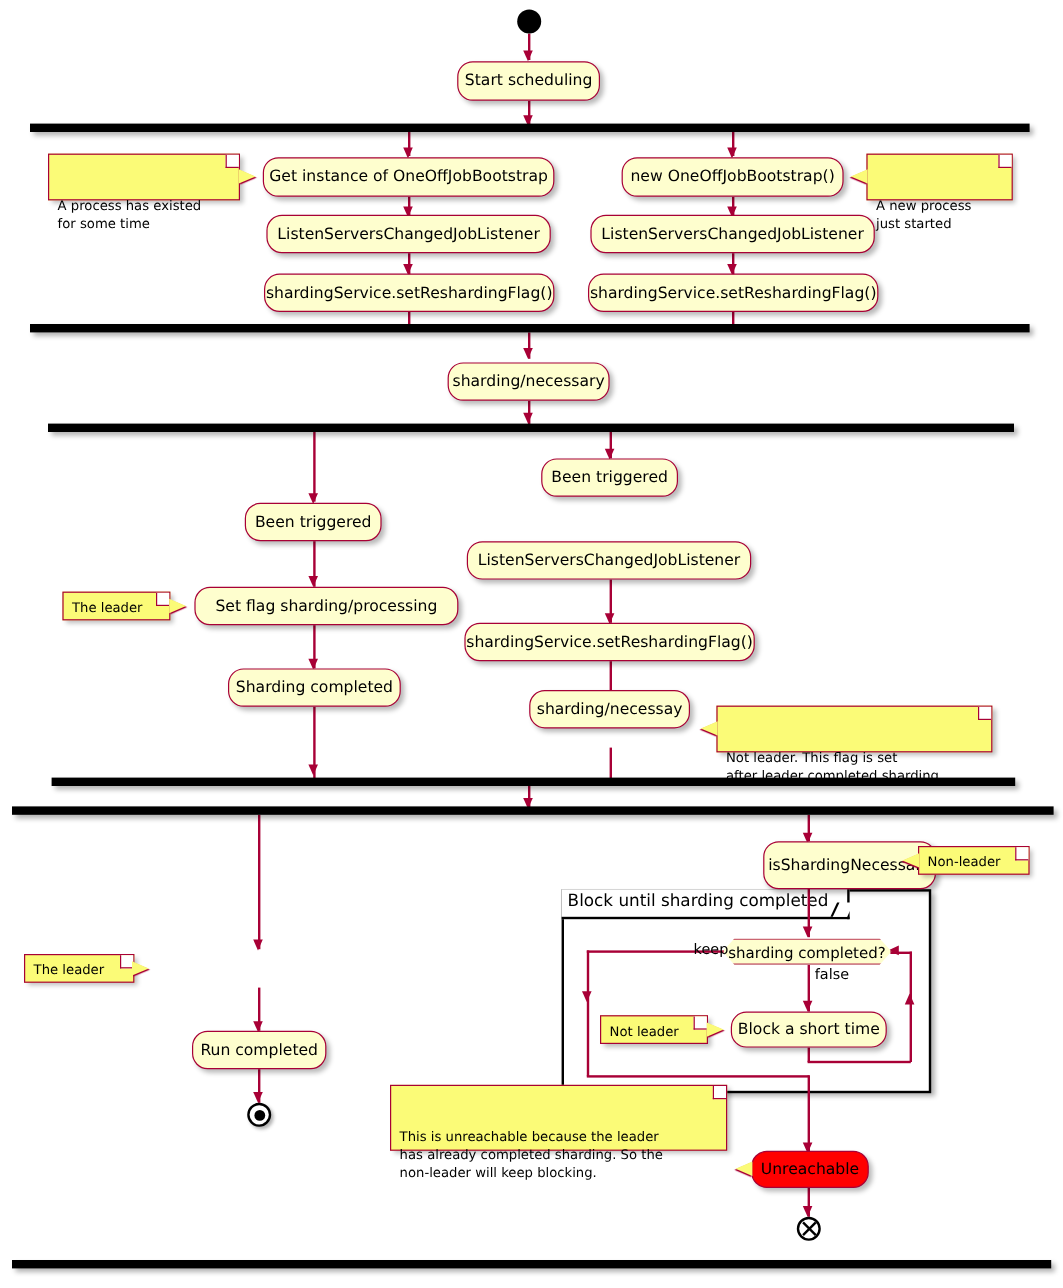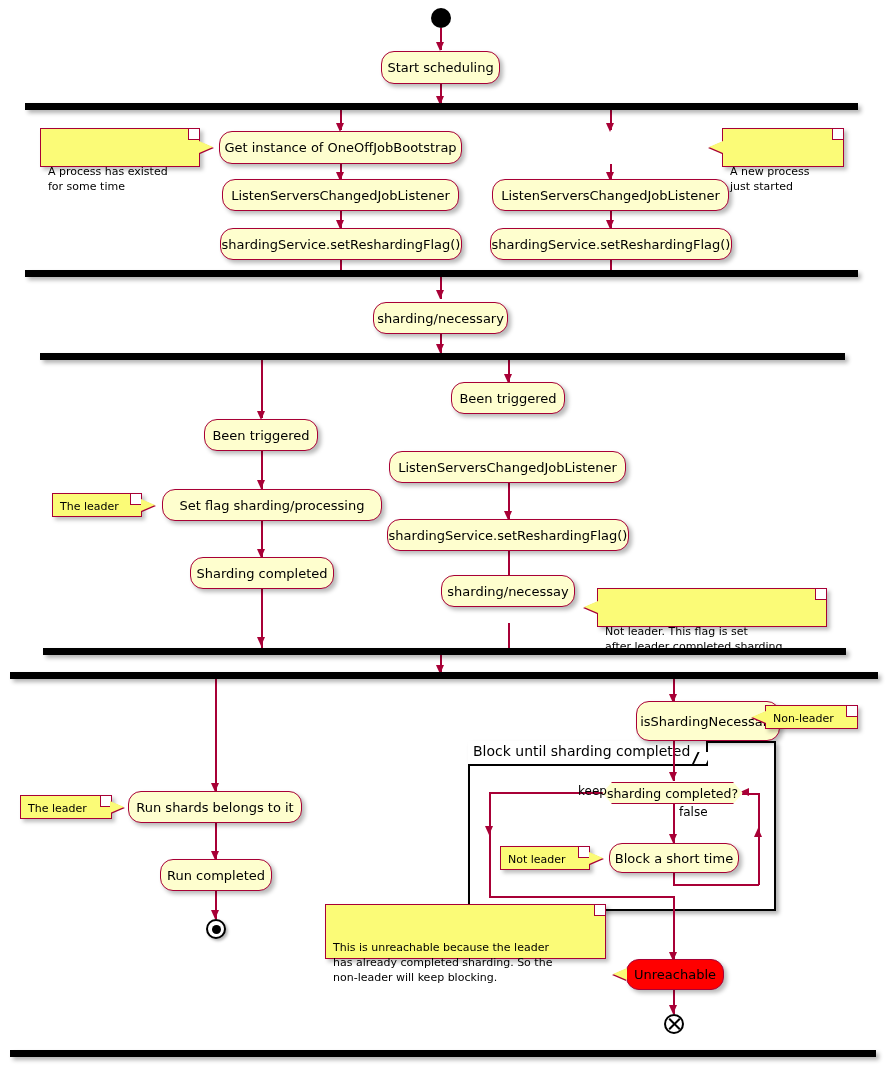--- a/index.html
+++ b/index.html
@@ -258,20 +258,23 @@
   <div class="act" style="left:219px; top:131px; width:243px; height:33px;">
     <span>Get instance of OneOffJobBootstrap</span>
   </div>
   <div class="note" style="left:40px; top:128px; width:160px; height:39px; white-space:pre-line;">
     <span class="fold"></span>
     <span>A process has existed
 for some time</span>
   </div>
   <div class="notearrow right" style="left:199px; top:141px;"></div>
 
+  <div class="act" style="left:518px; top:131px; width:185px; height:33px;">
+    <span>new OneOffJobBootstrap()</span>
+  </div>
   <div class="note" style="left:722px; top:128px; width:122px; height:39px; white-space:pre-line;">
     <span class="fold"></span>
     <span>A new process
 just started</span>
   </div>
   <div class="notearrow left" style="left:709px; top:141px;"></div>
 
   <div class="edge vline" style="left:340px; top:164px; height:17px;"></div>
   <div class="arrow down" style="left:336px; top:172px;"></div>
   <div class="edge vline" style="left:610px; top:164px; height:17px;"></div>
@@ -376,23 +379,20 @@
   <div class="bar" style="left:43px; top:648px; width:803px;"></div>
 
   <div class="edge vline" style="left:440px; top:655px; height:20px;"></div>
   <div class="arrow down" style="left:436px; top:665px;"></div>
 
   <div class="bar" style="left:10px; top:672px; width:868px;"></div>
 
   <div class="edge vline" style="left:215px; top:679px; height:112px;"></div>
   <div class="arrow down" style="left:211px; top:783px;"></div>
 
-  <div class="act" style="left:128px; top:791px; width:174px; height:32px;">
-    <span>Run shards belongs to it</span>
-  </div>
   <div class="note" style="left:20px; top:795px; width:92px; height:24px;">
     <span class="fold"></span>
     <span>The leader</span>
   </div>
   <div class="notearrow right" style="left:110px; top:801px;"></div>
 
   <div class="edge vline" style="left:215px; top:823px; height:36px;"></div>
   <div class="arrow down" style="left:211px; top:851px;"></div>
 
   <div class="act" style="left:160px; top:859px; width:112px; height:32px;">

